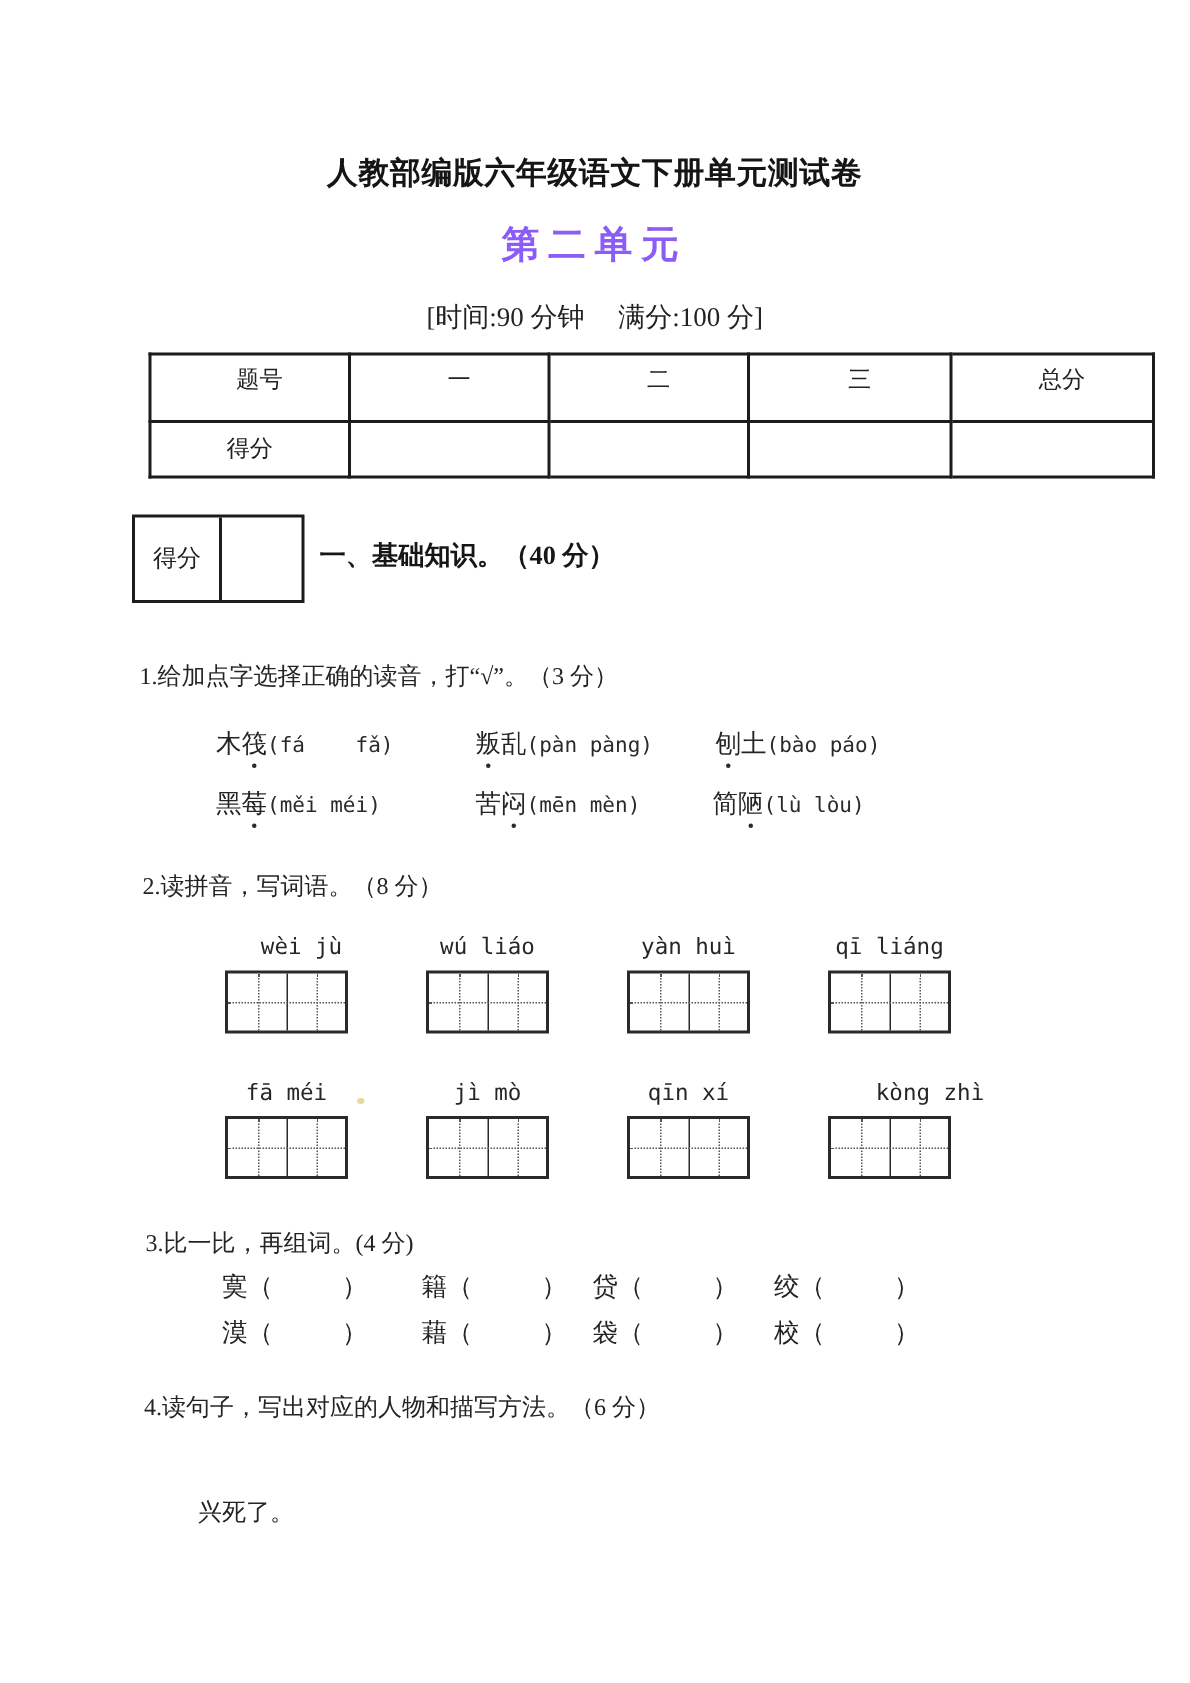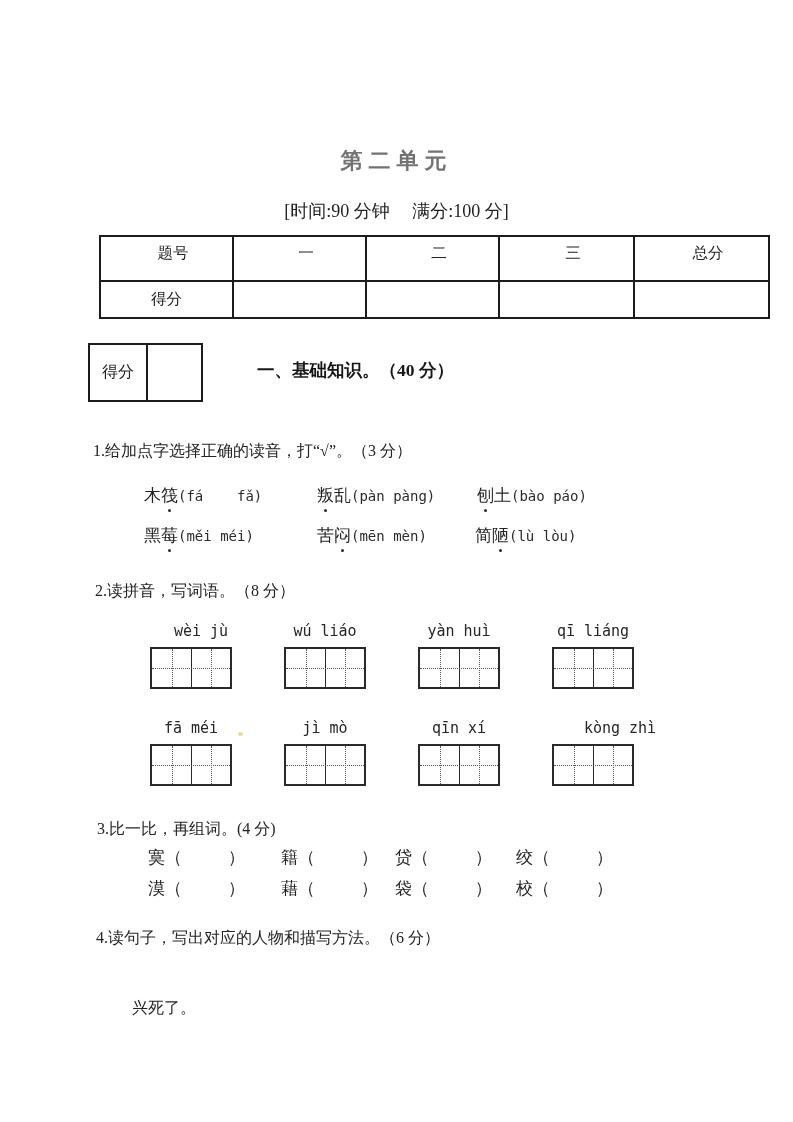--- a/index.html
+++ b/index.html
@@ -3,34 +3,34 @@
 <meta charset="utf-8">
 <style>
   html,body{margin:0;padding:0;background:#ffffff;}
   .page{
     position:relative;width:793px;height:1122px;background:#ffffff;overflow:hidden;
     font-family:"Liberation Serif",serif;color:#262626;
   }
   .abs{position:absolute;}
   .center{left:0;width:793px;text-align:center;}
   .title{top:101px;font-size:20.5px;font-weight:bold;color:#151515;letter-spacing:0.5px;}
-  .subtitle{top:146px;font-size:22px;font-weight:bold;color:#737373;letter-spacing:6px;}
+  .subtitle{top:146px;font-size:25px;font-weight:bold;color:#8b5cf6;letter-spacing:6px;}
   .meta{top:199px;font-size:18px;color:#222;white-space:pre;}
   
   table.score-table{position:absolute;left:99px;top:235px;width:595px;border-collapse:collapse;table-layout:fixed;}
   table.score-table td{border:2px solid #1c1c1c;text-align:center;vertical-align:middle;
     font-size:15.5px;color:#222;padding:0;}
   table.score-table tr.r1 td{height:37px;vertical-align:top;padding-top:6px;padding-left:13px;}
   table.score-table tr.r2 td{height:35px;}
   
   .score-box{left:88px;top:343px;width:115px;height:59px;border:2px solid #1c1c1c;box-sizing:border-box;display:flex;}
   .score-box .sb-left{width:56px;border-right:2px solid #1c1c1c;display:flex;align-items:center;justify-content:center;
     font-size:16px;color:#222;}
   .score-box .sb-right{flex:1;}
-  .sec-heading{left:213px;top:358px;font-size:17.5px;font-weight:bold;color:#161616;margin-left:44px;}
+  .sec-heading{left:213px;top:358px;font-size:17.5px;font-weight:bold;color:#161616;}
   .q-heading{font-size:16px;color:#242424;white-space:pre;}
   .row{left:0;width:793px;height:22px;}
   
   .q1-item{position:absolute;font-size:17px;color:#242424;white-space:pre;}
   .q1-item .pinyin{font-family:"DejaVu Sans Mono",monospace;font-size:14px;color:#2a2a2a;white-space:pre;}
   .dotted{position:relative;display:inline-block;}
   .dotted::after{content:"";position:absolute;left:50%;margin-left:-2px;bottom:-5px;width:3.5px;height:3.5px;
     border-radius:50%;background:#2a2a2a;}
   
   .py-label{position:absolute;width:82px;text-align:center;font-family:"DejaVu Sans Mono",monospace;
@@ -45,20 +45,21 @@
   .q3-group{position:absolute;font-size:17px;color:#242424;display:inline-flex;align-items:baseline;}
   .q3-group .gap{display:inline-block;width:46px;}
   .q4-line{font-size:16px;color:#242424;white-space:pre;}
   .artifact{position:absolute;width:5px;height:4px;border-radius:50%;background:#e4d692;opacity:.9;}
 </style>
 </head>
 <body>
 
 <div class="page">
 
+  <div class="abs center title">人教部编版六年级语文下册单元测试卷</div>
   <div class="abs center subtitle">第二单元</div>
   <div class="abs center meta">[时间:90 分钟　 满分:100 分]</div>
 
   <table class="score-table">
     <tbody>
         <tr class="r1">
       <td style="width:118px">题号</td>
       <td style="width:118px">一</td>
       <td style="width:118px">二</td>
       <td style="width:120px">三</td>

